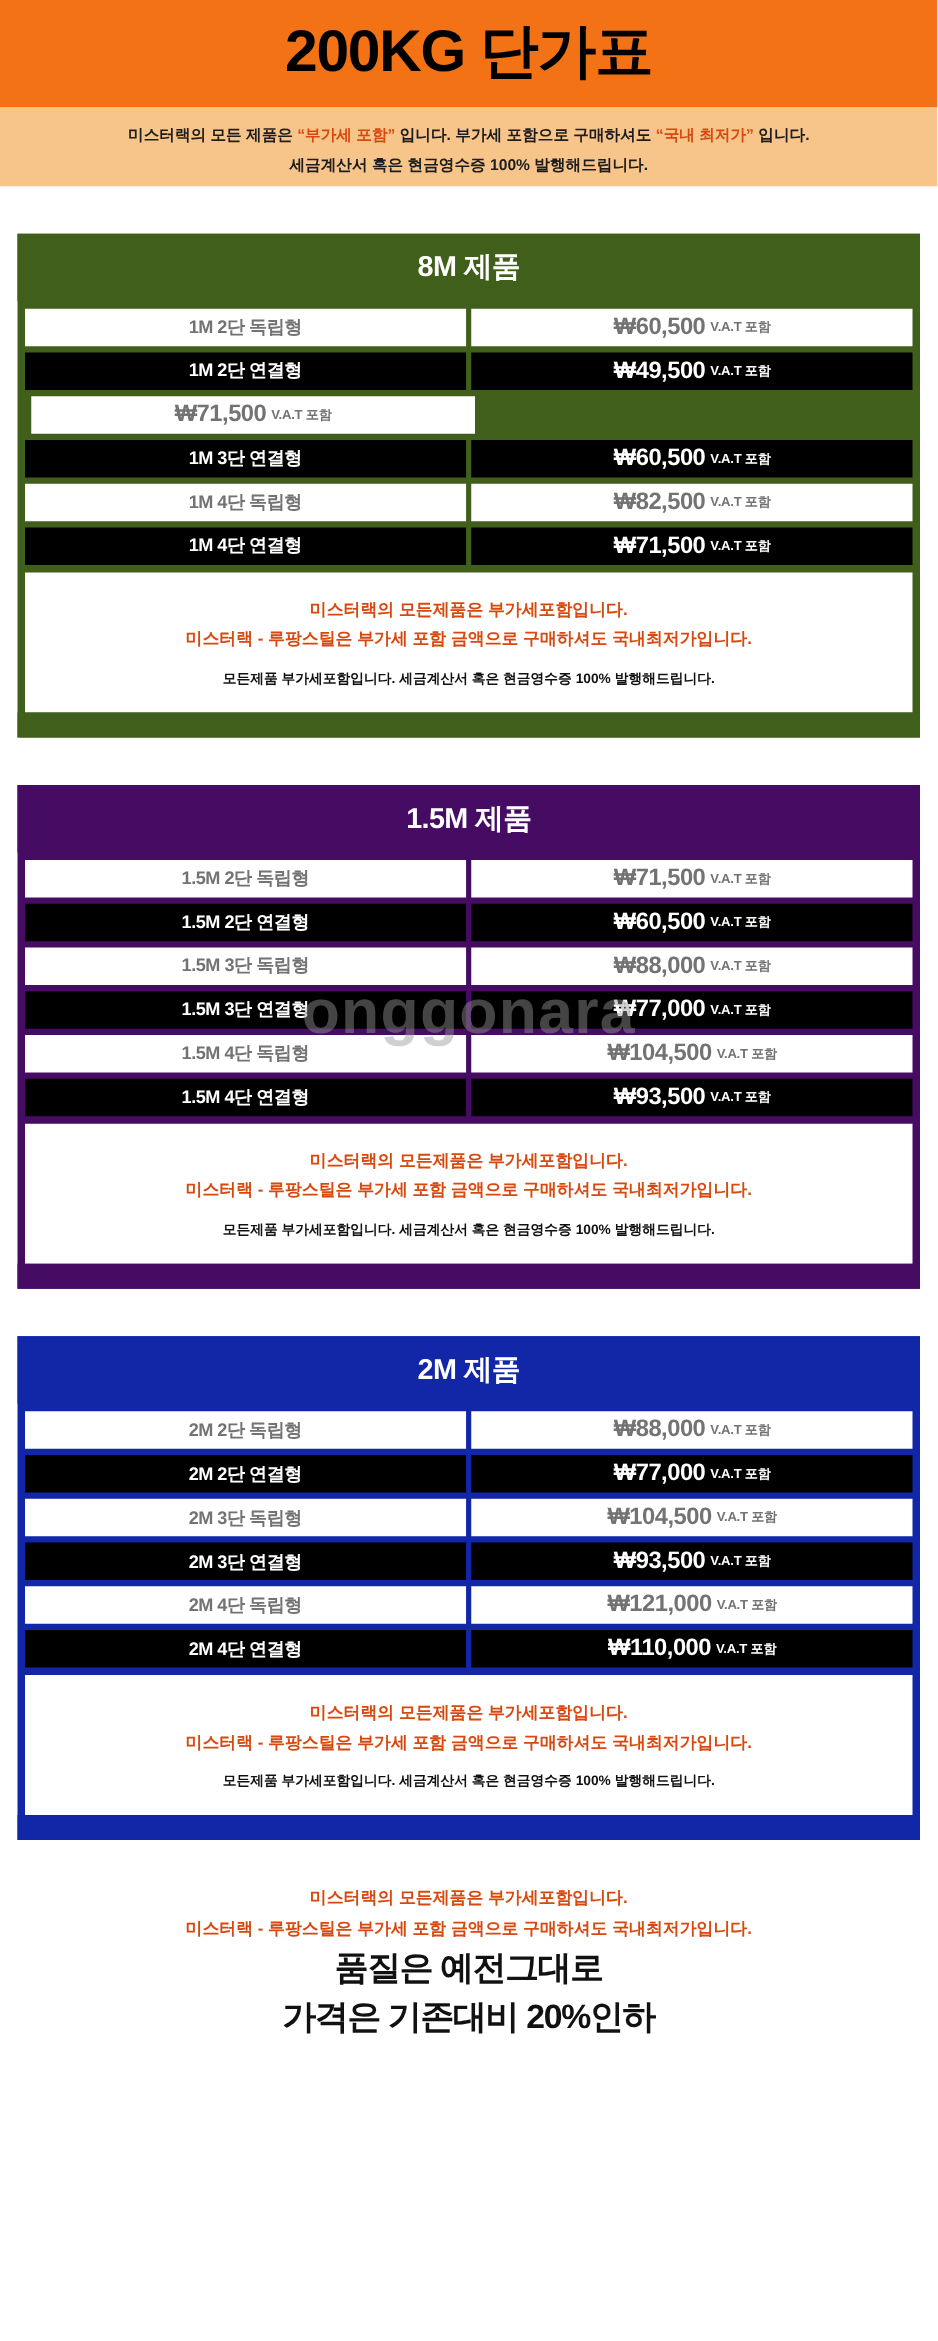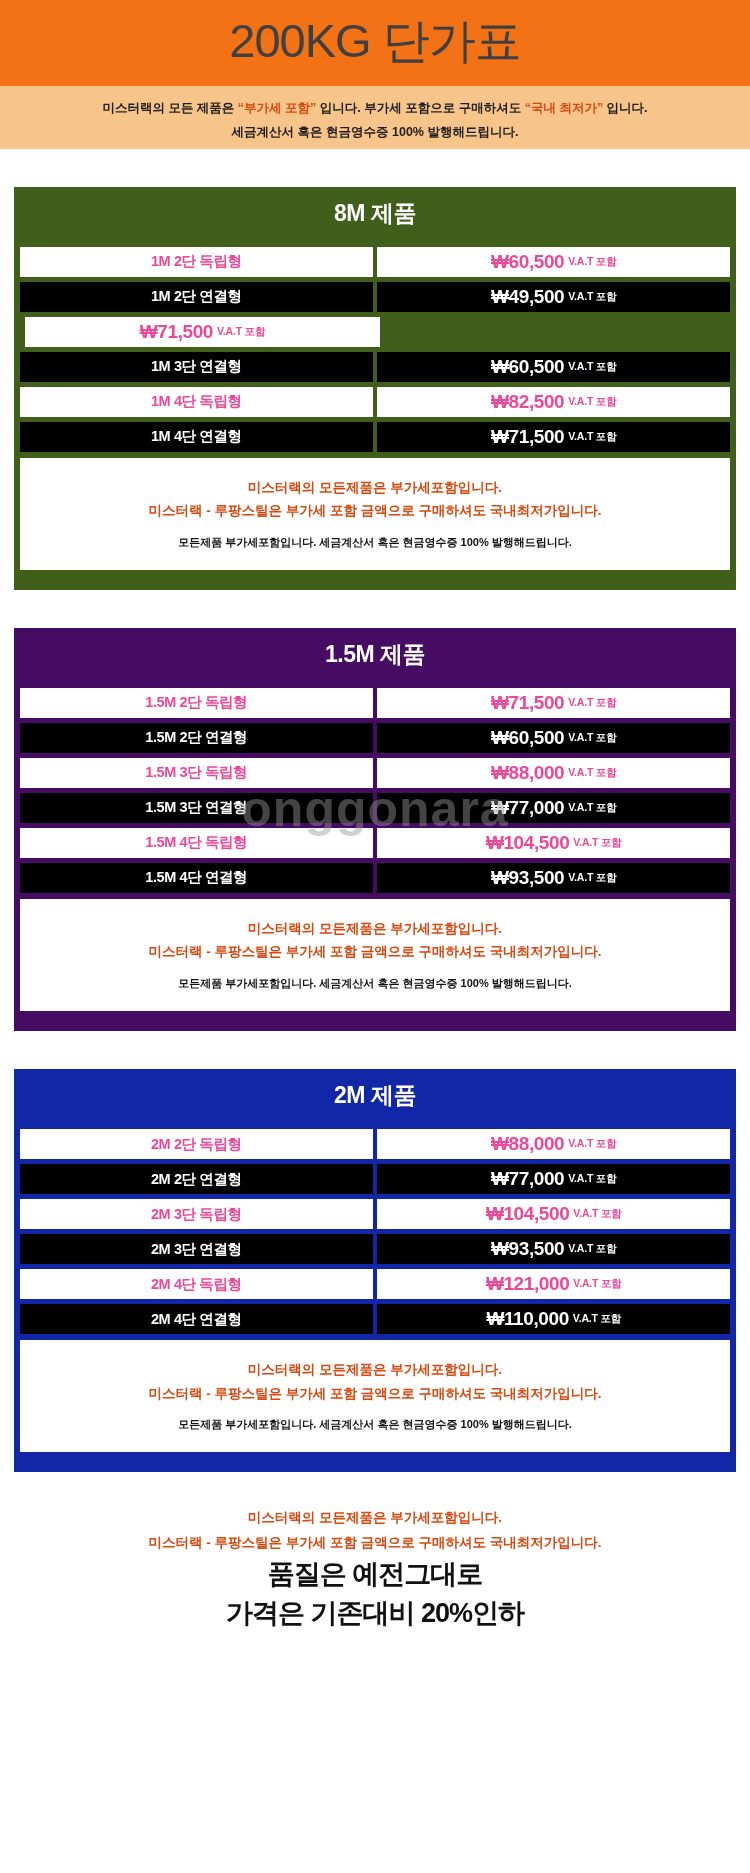--- a/index.html
+++ b/index.html
@@ -17,22 +17,22 @@
 
   
   .header-bar {
     background: #F47216;
     width: 100%;
     padding: 14px 0 18px 0;
     text-align: center;
   }
   .header-title {
     font-size: 47px;
-    font-weight: normal;
-    color: #404040;
+    font-weight: bold;
+    color: #000000;
     letter-spacing: -1px;
     line-height: 1.15;
   }
   .subheader-bar {
     background: #F7C48A;
     width: 100%;
     padding: 11px 0 4px 0;
     text-align: center;
   }
   .subheader-line {
@@ -70,21 +70,21 @@
   .cell {
     display: flex;
     align-items: center;
     justify-content: center;
     font-size: 14.5px;
     font-weight: bold;
     letter-spacing: -0.4px;
   }
   .cell-name { width: 50%; }
   .cell-price { width: 50%; }
-  .row.light .cell { background: #ffffff; color: #ec4899; }
+  .row.light .cell { background: #ffffff; color: #737373; }
   .row.dark .cell { background: #000000; color: #ffffff; }
   .row .cell-name { border-right: 0; }
   .row.light .cell-name { }
   .gap { width: 5px; }
   .vat {
     font-size: 10.5px;
     font-weight: bold;
     margin-left: 4px;
     letter-spacing: -0.2px;
   }

